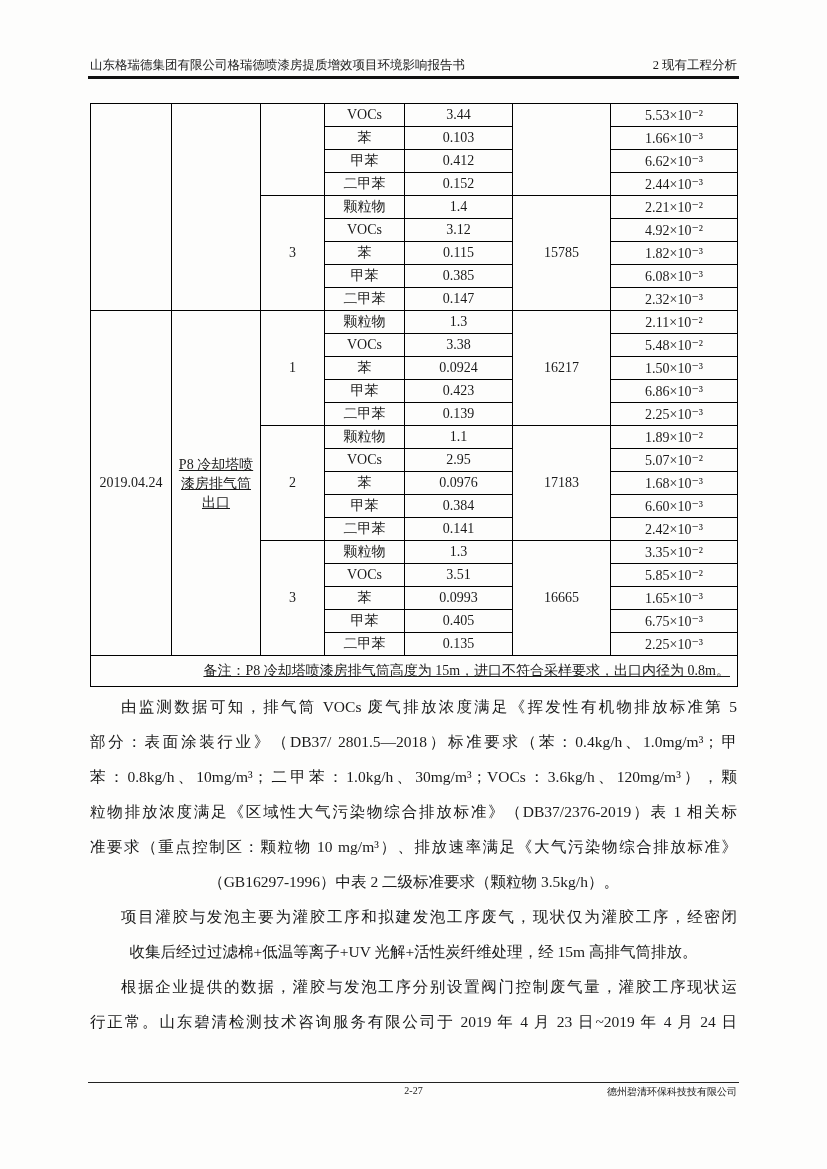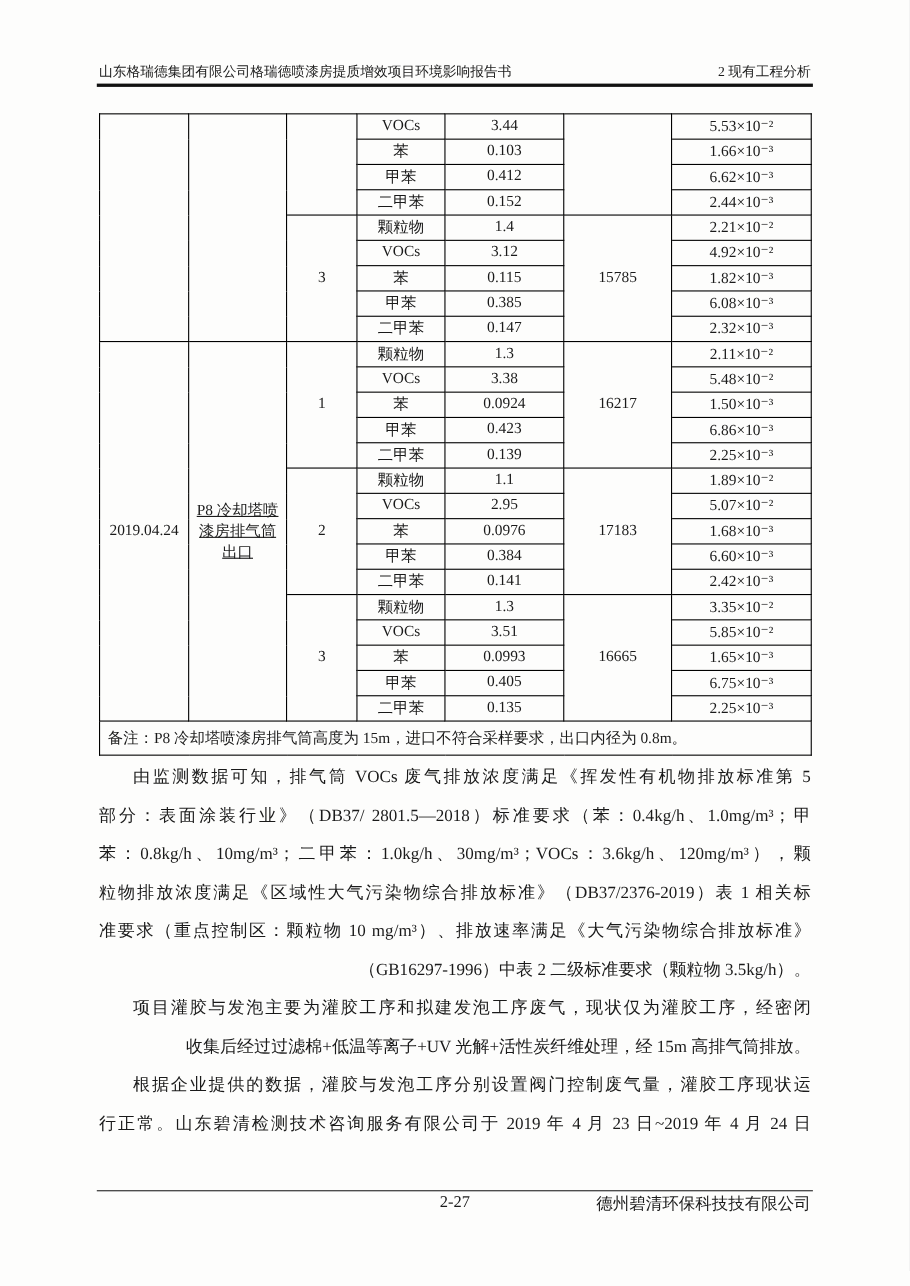--- a/index.html
+++ b/index.html
@@ -16,29 +16,29 @@
 
   table.mtable {
     position:absolute; left:90px; top:103px; width:647px;
     border-collapse:collapse; table-layout:fixed; font-size:14px;
   }
   table.mtable td {
     border:1px solid #000; height:22px; padding:0 2px;
     text-align:center; vertical-align:middle; overflow:hidden;
   }
   table.mtable td.loc { line-height:19px; padding:0 6px;text-decoration:underline; }
-  table.mtable td.remark { text-align:left; height:26px; padding:2px 7px; }
+  table.mtable td.remark { text-align:right; height:26px; padding:2px 7px;text-decoration:underline; }
 
   .body-text { position:absolute; left:90px; top:689px; width:647px; }
-  .line { font-size:15.5px; line-height:35px; text-align:right; }
+  .line { font-size:15.5px; line-height:35px; text-align:center; }
   .line.just { text-align:justify; text-align-last:justify; }
   .line.indent { text-indent:2em; }
 
   .footer-rule { position:absolute; left:88px; top:1082px; width:651px; height:1px; background:#222; }
-  .footer { position:absolute; left:90px; top:1085px; width:647px; height:18px; font-size:15px; }
+  .footer { position:absolute; left:90px; top:1085px; width:647px; height:18px; font-size:10px; }
   .footer .pageno { position:absolute; left:0; right:0; text-align:center; }
   .footer .company { position:absolute; right:0; }
 </style>
 </head>
 <body>
 
 <div class="page">
 
   <div class="header">
     <span>山东格瑞德集团有限公司格瑞德喷漆房提质增效项目环境影响报告书</span>

